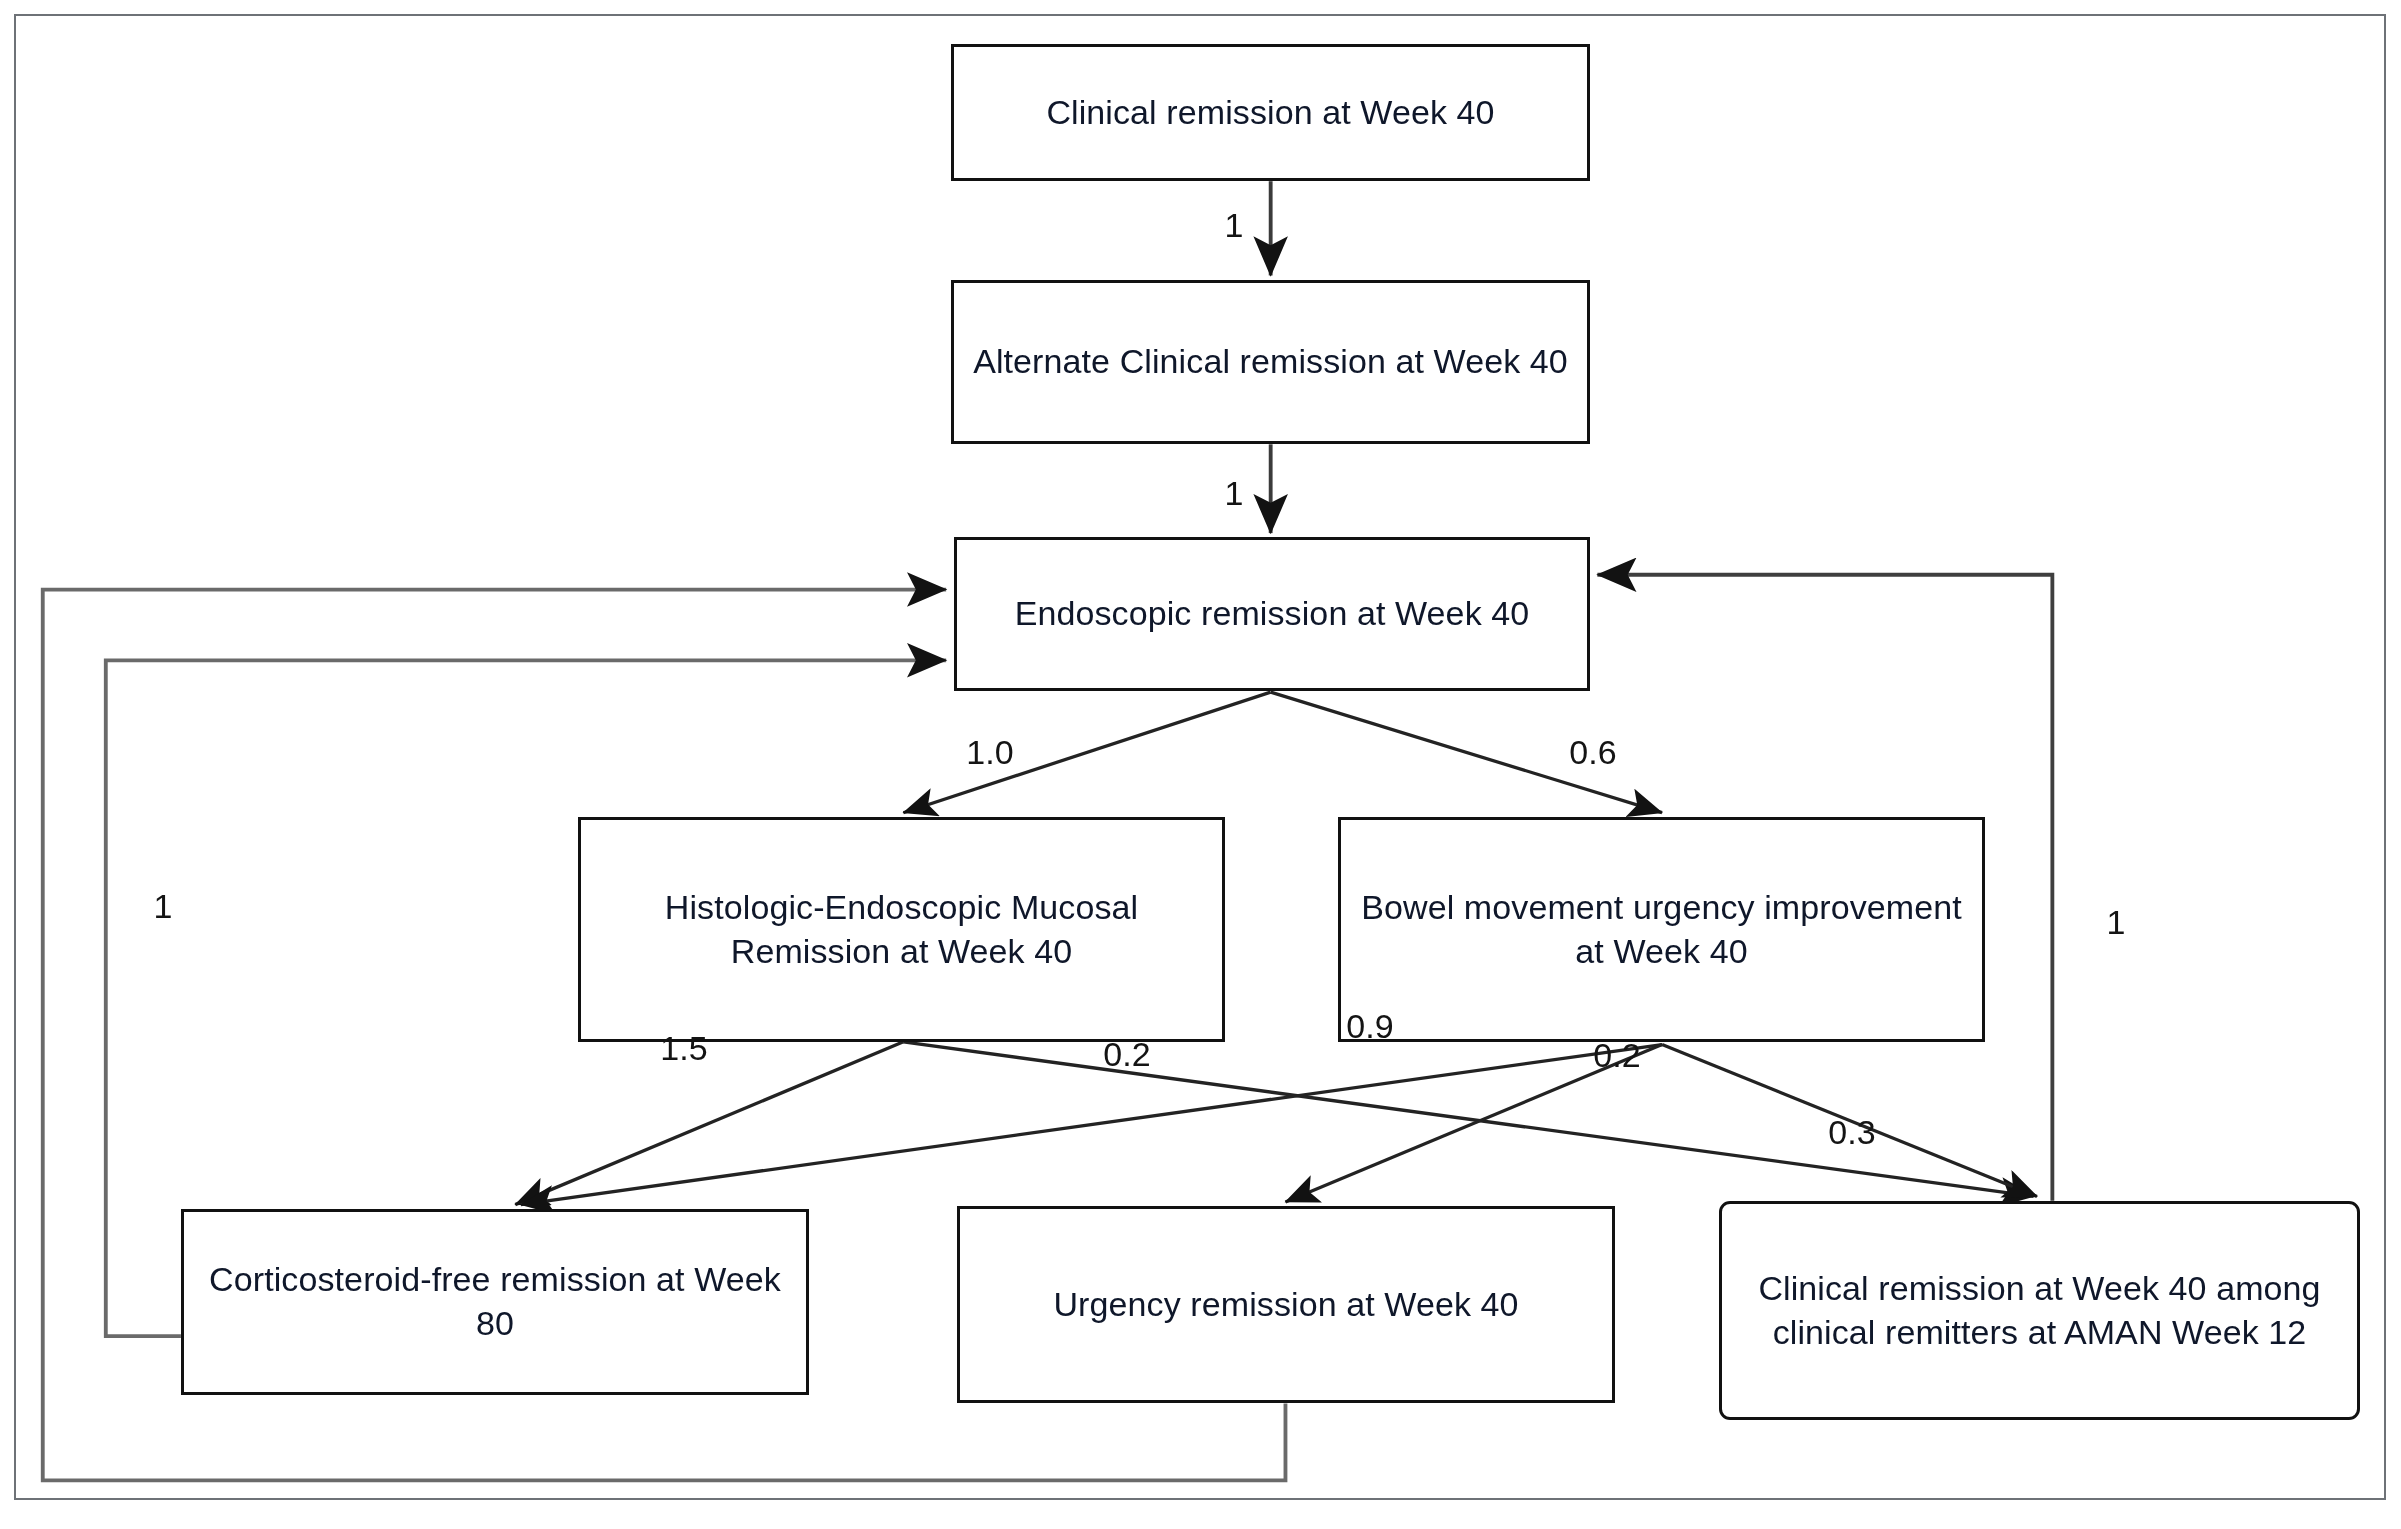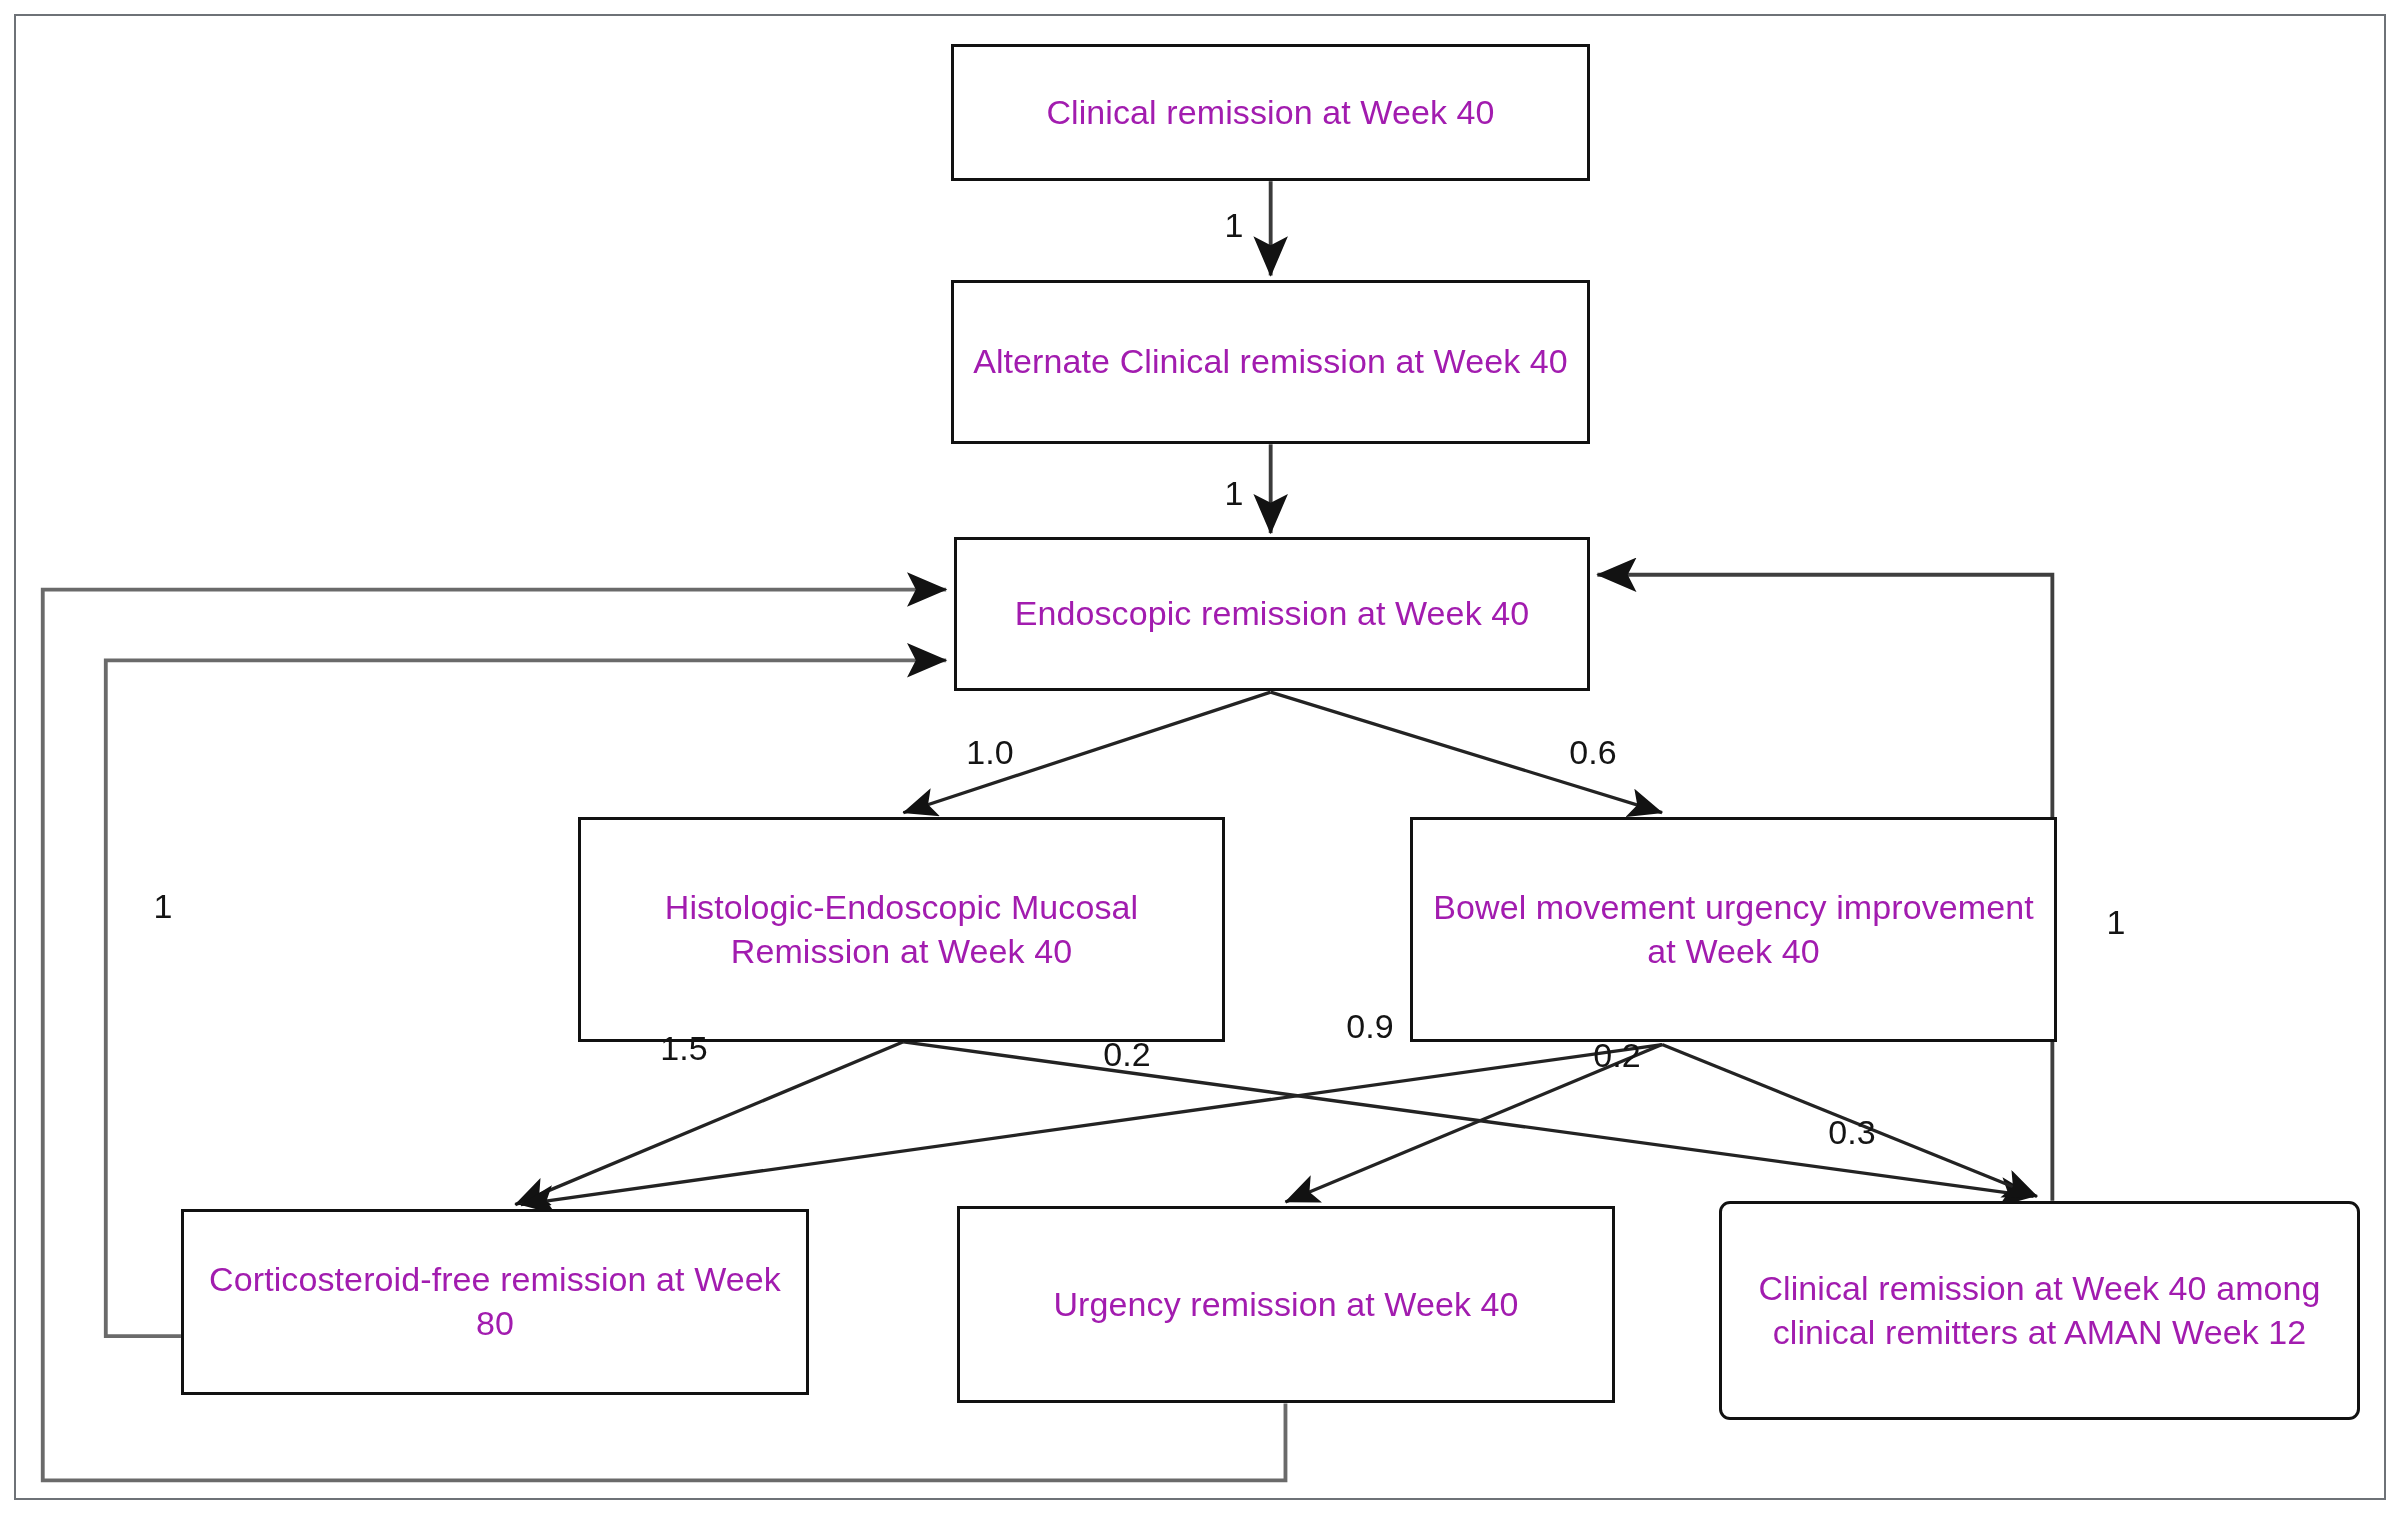--- a/index.html
+++ b/index.html
@@ -35,21 +35,21 @@
   }
   .node {
     position: absolute;
     box-sizing: border-box;
     border: 3.8px solid #111111;
     background: #ffffff;
     display: flex;
     align-items: center;
     justify-content: center;
     text-align: center;
-    color: #a21caf;
+    color: #0f172a;
     font-size: 34px;
     line-height: 1.28;
     padding: 3.3px 10px;
     letter-spacing: 0.1px;
   }
   .node > span { display: block; width: 100%; }
   .edge-label {
     position: absolute;
     color: #141414;
     font-size: 34px;
@@ -117,21 +117,21 @@
   </div>
 
   <div class="node" style="left:954px; top:537px; width:636px; height:154px;">
     <span>Endoscopic remission at Week 40</span>
   </div>
 
   <div class="node" style="left:578px; top:817px; width:647px; height:225px;">
     <span>Histologic-Endoscopic Mucosal Remission at Week 40</span>
   </div>
 
-  <div class="node" style="left:1410px; top:817px; width:647px; height:225px;">
+  <div class="node" style="left:1338px; top:817px; width:647px; height:225px;">
     <span>Bowel movement urgency improvement at Week 40</span>
   </div>
 
   <div class="node" style="left:181px; top:1209px; width:628px; height:186px;">
     <span>Corticosteroid-free remission at Week 80</span>
   </div>
 
   <div class="node" style="left:957px; top:1206px; width:658px; height:197px;">
     <span>Urgency remission at Week 40</span>
   </div>

